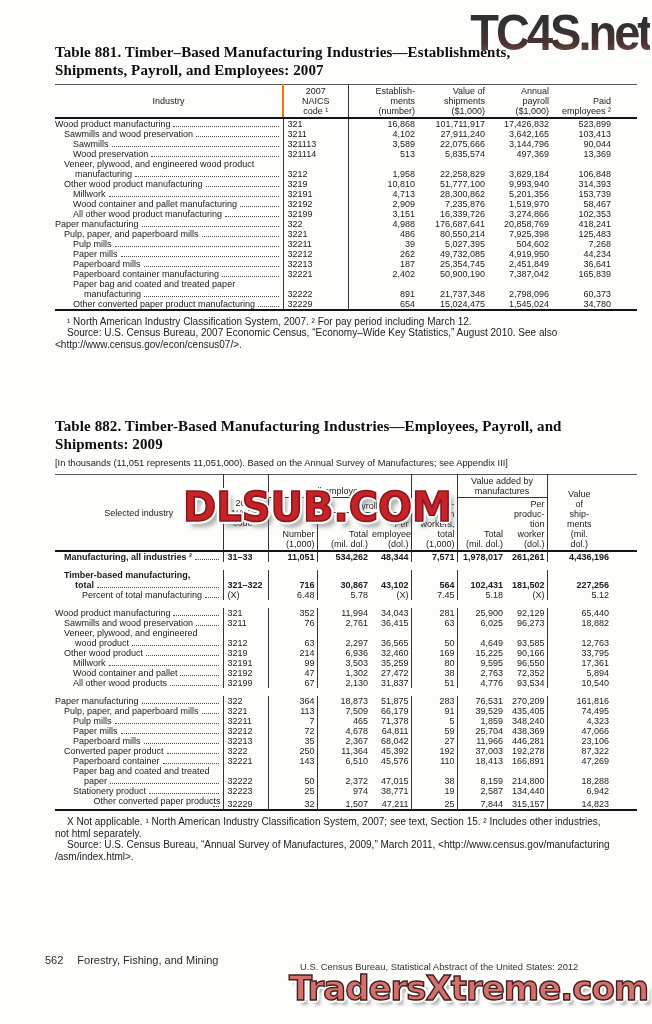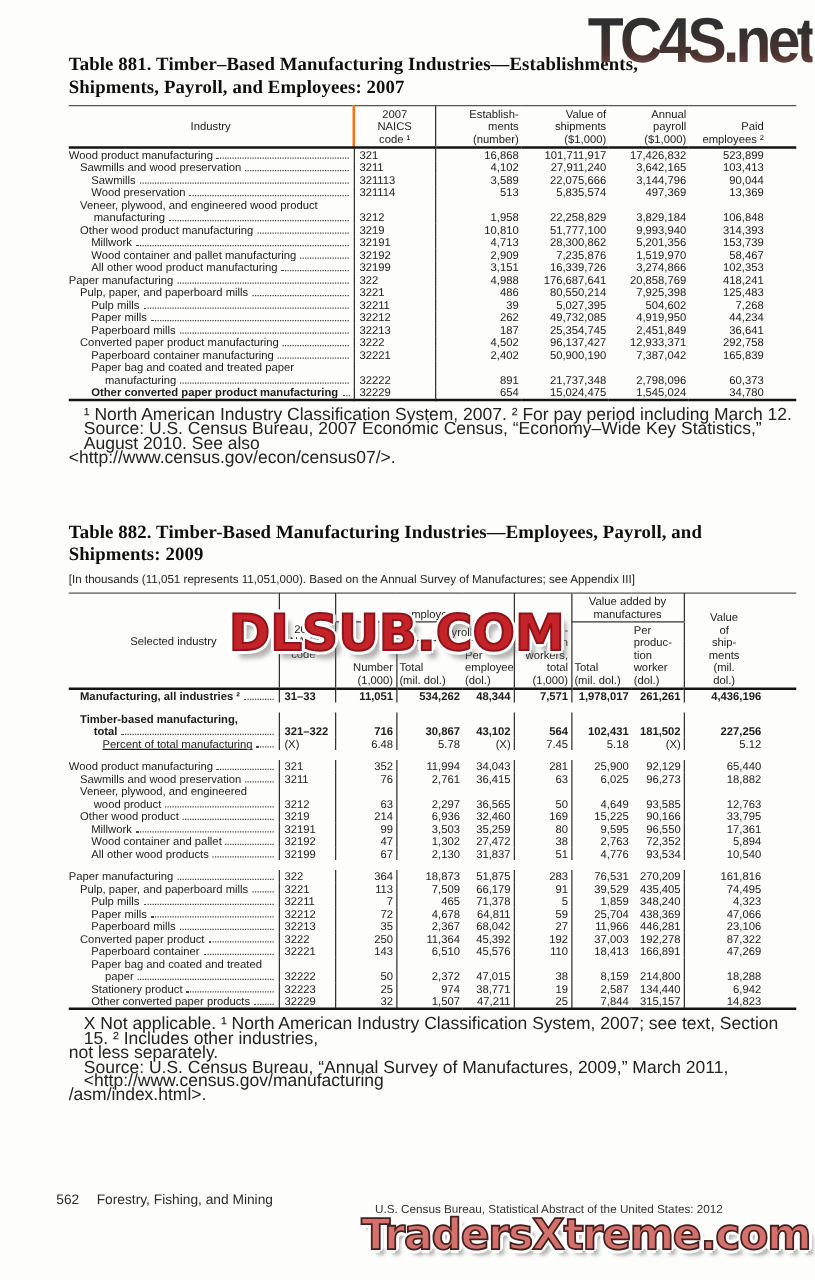--- a/index.html
+++ b/index.html
@@ -37,30 +37,30 @@
   .th-r{text-align:right;}
   .v-emp,.th-emp81{padding-right:26px !important;}
 
   
   .t882 thead th[rowspan], .t882 thead tr.hrow3 th{border-bottom:2px solid #141414;}
   .h-ind{vertical-align:middle;text-align:center;border-right:1px solid #333;}
   .h-naics{vertical-align:middle;text-align:center;border-right:1px solid #333;}
   .h-grp{text-align:center;border-bottom:1px solid #333;border-right:1px solid #333;vertical-align:bottom;}
   .h-num{vertical-align:bottom;text-align:right;border-right:1px solid #333;}
   .h-pay{text-align:center;border-bottom:1px solid #333;vertical-align:bottom;}
-  .h-pt,.h-pe,.h-vt,.h-vw{vertical-align:bottom;text-align:left;}
+  .h-pt,.h-pe,.h-vt,.h-vw{vertical-align:bottom;text-align:right;}
   .h-pw{vertical-align:bottom;text-align:right;border-left:1px solid #333;border-right:1px solid #333;}
   .h-va{text-align:center;border-bottom:1px solid #333;vertical-align:bottom;}
   .h-vs{vertical-align:bottom;text-align:center;border-left:1px solid #333;padding-right:28px !important;}
   td.c-num{border-right:1px solid #333;}
   td.c-pw{border-left:1px solid #333;border-right:1px solid #333;}
   td.c-vs{border-left:1px solid #333;padding-right:28px !important;}
 
   
-  .fnotes{margin-top:5px;font-size:14px;line-height:11.4px;color:#222;}
+  .fnotes{margin-top:5px;font-size:10px;line-height:11.4px;color:#222;}
   .fl{padding-left:0;}
   .fl.fi{padding-left:12px;}
 
   
   .foot-left{position:absolute;left:45px;top:954px;font-size:11px;color:#2b2b2b;}
   .foot-left .pageno{margin-right:14px;}
   .credit{position:absolute;left:300px;top:961px;width:300px;font-size:9.4px;color:#333;}
 
   
   .wm-top{position:absolute;top:2px;right:2px;z-index:30;
@@ -299,33 +299,20 @@
               </div>
             </td>
             <td class="naics-cell">32213</td>
             <td class="num v-est">187</td>
             <td class="num v-vos">25,354,745</td>
             <td class="num v-pay">2,451,849</td>
             <td class="num v-emp">36,641</td>
           </tr>
           <tr>
             <td class="ind-cell">
-              <div class="lf" style="padding-left: 9px;">
-                <span class="lt">Converted paper product manufacturing</span>
-                <span class="leader"></span>
-              </div>
-            </td>
-            <td class="naics-cell">3222</td>
-            <td class="num v-est">4,502</td>
-            <td class="num v-vos">96,137,427</td>
-            <td class="num v-pay">12,933,371</td>
-            <td class="num v-emp">292,758</td>
-          </tr>
-          <tr>
-            <td class="ind-cell">
               <div class="lf" style="padding-left: 18px;">
                 <span class="lt">Paperboard container manufacturing</span>
                 <span class="leader"></span>
               </div>
             </td>
             <td class="naics-cell">32221</td>
             <td class="num v-est">2,402</td>
             <td class="num v-vos">50,900,190</td>
             <td class="num v-pay">7,387,042</td>
             <td class="num v-emp">165,839</td>
@@ -339,21 +326,21 @@
               </div>
             </td>
             <td class="naics-cell">32222</td>
             <td class="num v-est">891</td>
             <td class="num v-vos">21,737,348</td>
             <td class="num v-pay">2,798,096</td>
             <td class="num v-emp">60,373</td>
           </tr>
           <tr>
             <td class="ind-cell">
-              <div class="lf" style="padding-left: 18px; font-weight: bold;">
+              <div class="lf" style="padding-left: 18px;">
                 <span class="lt">Other converted paper product manufacturing</span>
                 <span class="leader"></span>
               </div>
             </td>
             <td class="naics-cell">32229</td>
             <td class="num v-est">654</td>
             <td class="num v-vos">15,024,475</td>
             <td class="num v-pay">1,545,024</td>
             <td class="num v-emp">34,780</td>
           </tr>
@@ -457,21 +444,21 @@
             <td class="num c-num">716</td>
             <td class="num c-pt">30,867</td>
             <td class="num c-pe">43,102</td>
             <td class="num c-pw">564</td>
             <td class="num c-vt">102,431</td>
             <td class="num c-vw">181,502</td>
             <td class="num c-vs">227,256</td>
           </tr>
           <tr>
             <td class="ind-cell">
-              <div class="lf" style="padding-left: 27px; text-decoration: underline;">
+              <div class="lf" style="padding-left: 27px;">
                 <span class="lt">Percent of total manufacturing</span>
                 <span class="leader"></span>
               </div>
             </td>
             <td class="naics-cell">(X)</td>
             <td class="num c-num">6.48</td>
             <td class="num c-pt">5.78</td>
             <td class="num c-pe">(X)</td>
             <td class="num c-pw">7.45</td>
             <td class="num c-vt">5.18</td>
@@ -737,40 +724,40 @@
             <td class="num c-num">25</td>
             <td class="num c-pt">974</td>
             <td class="num c-pe">38,771</td>
             <td class="num c-pw">19</td>
             <td class="num c-vt">2,587</td>
             <td class="num c-vw">134,440</td>
             <td class="num c-vs">6,942</td>
           </tr>
           <tr>
             <td class="ind-cell">
-              <div class="lf" style="padding-left: 18px;">
+              <div class="lf" style="padding-left: 18px; flex-direction: column;">
                 <span class="lt">Other converted paper products</span>
                 <span class="leader"></span>
               </div>
             </td>
             <td class="naics-cell">32229</td>
             <td class="num c-num">32</td>
             <td class="num c-pt">1,507</td>
             <td class="num c-pe">47,211</td>
             <td class="num c-pw">25</td>
             <td class="num c-vt">7,844</td>
             <td class="num c-vw">315,157</td>
             <td class="num c-vs">14,823</td>
           </tr>
         </tbody>
     </table>
 
     <div class="fnotes">
       <div class="fl fi">X Not applicable. ¹ North American Industry Classification System, 2007; see text, Section 15. ² Includes other industries,</div>
-      <div class="fl">not less separately.</div>
+      <div class="fl">not html separately.</div>
       <div class="fl fi">Source: U.S. Census Bureau, “Annual Survey of Manufactures, 2009,” March 2011, &lt;http://www.census.gov/manufacturing</div>
       <div class="fl">/asm/index.html&gt;.</div>
     </div>
   </section>
 
   <div class="foot-left">
     <span class="pageno">562</span><span>Forestry, Fishing, and Mining</span>
   </div>
   <div class="credit">U.S. Census Bureau, Statistical Abstract of the United States: 2012</div>
 

